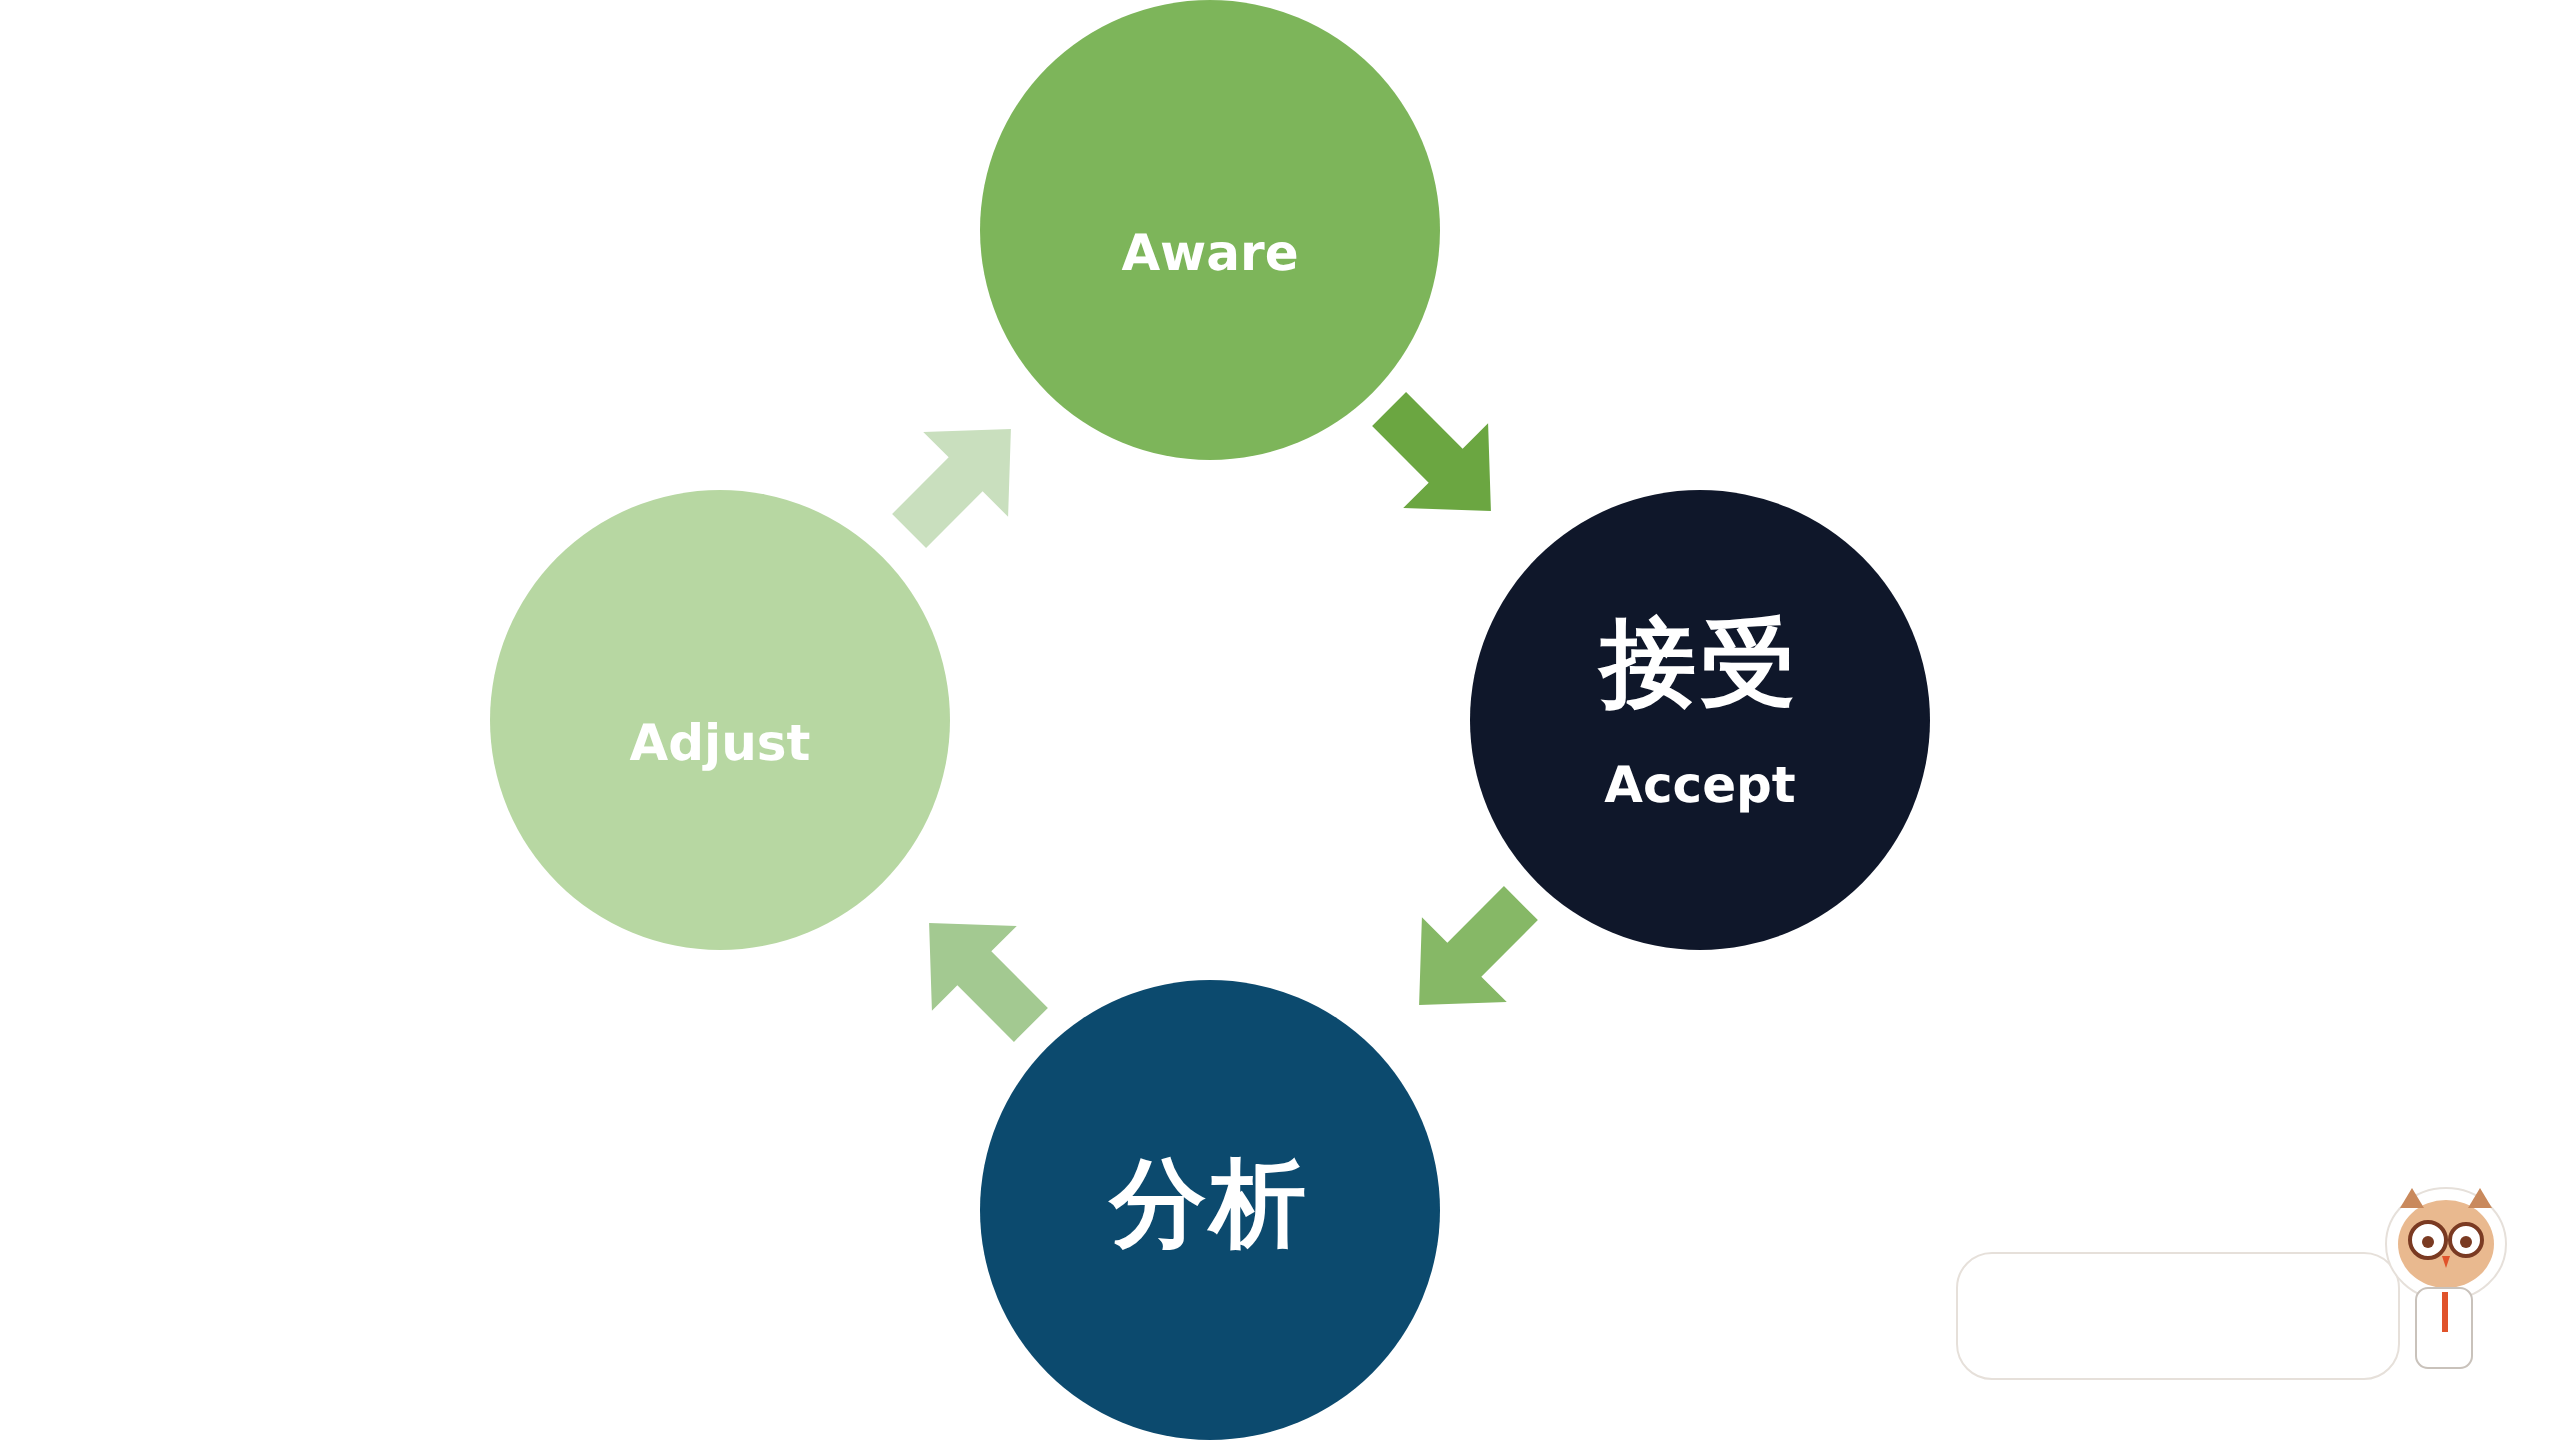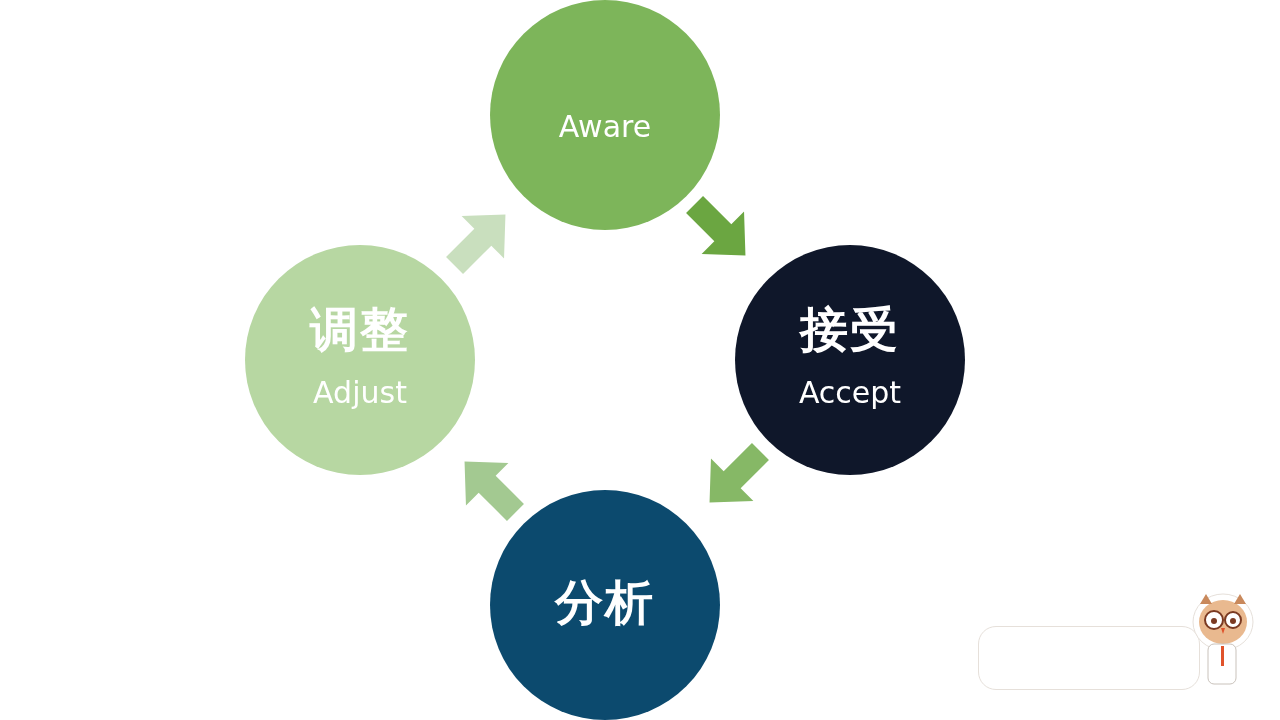--- a/index.html
+++ b/index.html
@@ -2,21 +2,21 @@
 <html><head>
 <meta charset="utf-8">
 <style>
   html, body { margin: 0; padding: 0; background: #ffffff; }
   body { width: 1280px; height: 720px; position: relative; overflow: hidden;
          font-family: "DejaVu Sans", "Liberation Sans", sans-serif; }
   .circle { position: absolute; width: 230px; height: 230px; border-radius: 50%;
             display: flex; flex-direction: column; align-items: center; justify-content: center;
             color: #ffffff; }
   .circle .zh { font-size: 48px; font-weight: bold; line-height: 1; letter-spacing: 2px; margin-top: -6px; }
-  .circle .en { font-size: 30px; font-weight: normal; margin-top: 22px; font-family: "DejaVu Sans", sans-serif; }
+  .circle .en { font-size: 25px; font-weight: bold; margin-top: 22px; font-family: "DejaVu Sans", sans-serif; }
   .arrow { position: absolute; width: 80px; height: 80px; }
   .logo { position: absolute; left: 978px; top: 588px; width: 285px; height: 110px; }
   .logo-text { position: absolute; left: 8px; top: 42px; font-size: 46px; font-weight: bold;
                color: #7a3a22; letter-spacing: -1px;
                text-shadow: 3px 0 #fff, -3px 0 #fff, 0 3px #fff, 0 -3px #fff, 2px 2px #fff, -2px -2px #fff, 2px -2px #fff, -2px 2px #fff; }
   .logo-bg { position: absolute; left: 0; top: 38px; width: 220px; height: 62px; background: #fff;
              border: 1px solid #e6e0da; border-radius: 18px; }
 </style>
 </head>
 <body>
@@ -28,21 +28,20 @@
 <div class="circle" style="left:735px; top:245px; background:#0f172a;">
   <div class="zh">接受</div>
   <div class="en">Accept</div>
 </div>
 
 <div class="circle" style="left:490px; top:490px; background:#0c4a6e;">
   <div class="zh">分析</div>
 </div>
 
 <div class="circle" style="left:245px; top:245px; background:#b7d7a2;">
-  <div class="zh">调整</div>
   <div class="en">Adjust</div>
 </div>
 
 <svg class="arrow" style="left:680px; top:190px;" viewBox="0 0 80 80">
   <polygon points="4,28 44,28 44,10 76,40 44,70 44,52 4,52" fill="#6ba641" transform="rotate(45 40 40)"></polygon>
 </svg>
 
 <svg class="arrow" style="left:695px; top:437px;" viewBox="0 0 80 80">
   <polygon points="4,28 44,28 44,10 76,40 44,70 44,52 4,52" fill="#86b866" transform="rotate(135 40 40)"></polygon>
 </svg>

